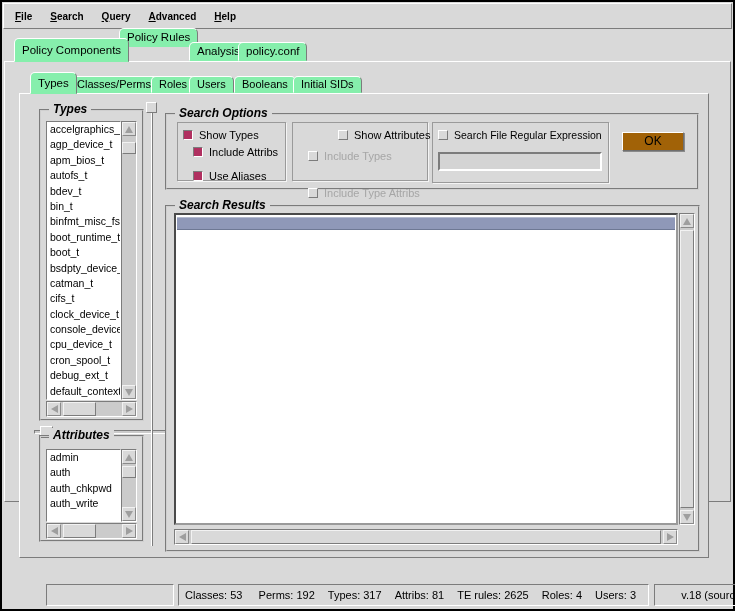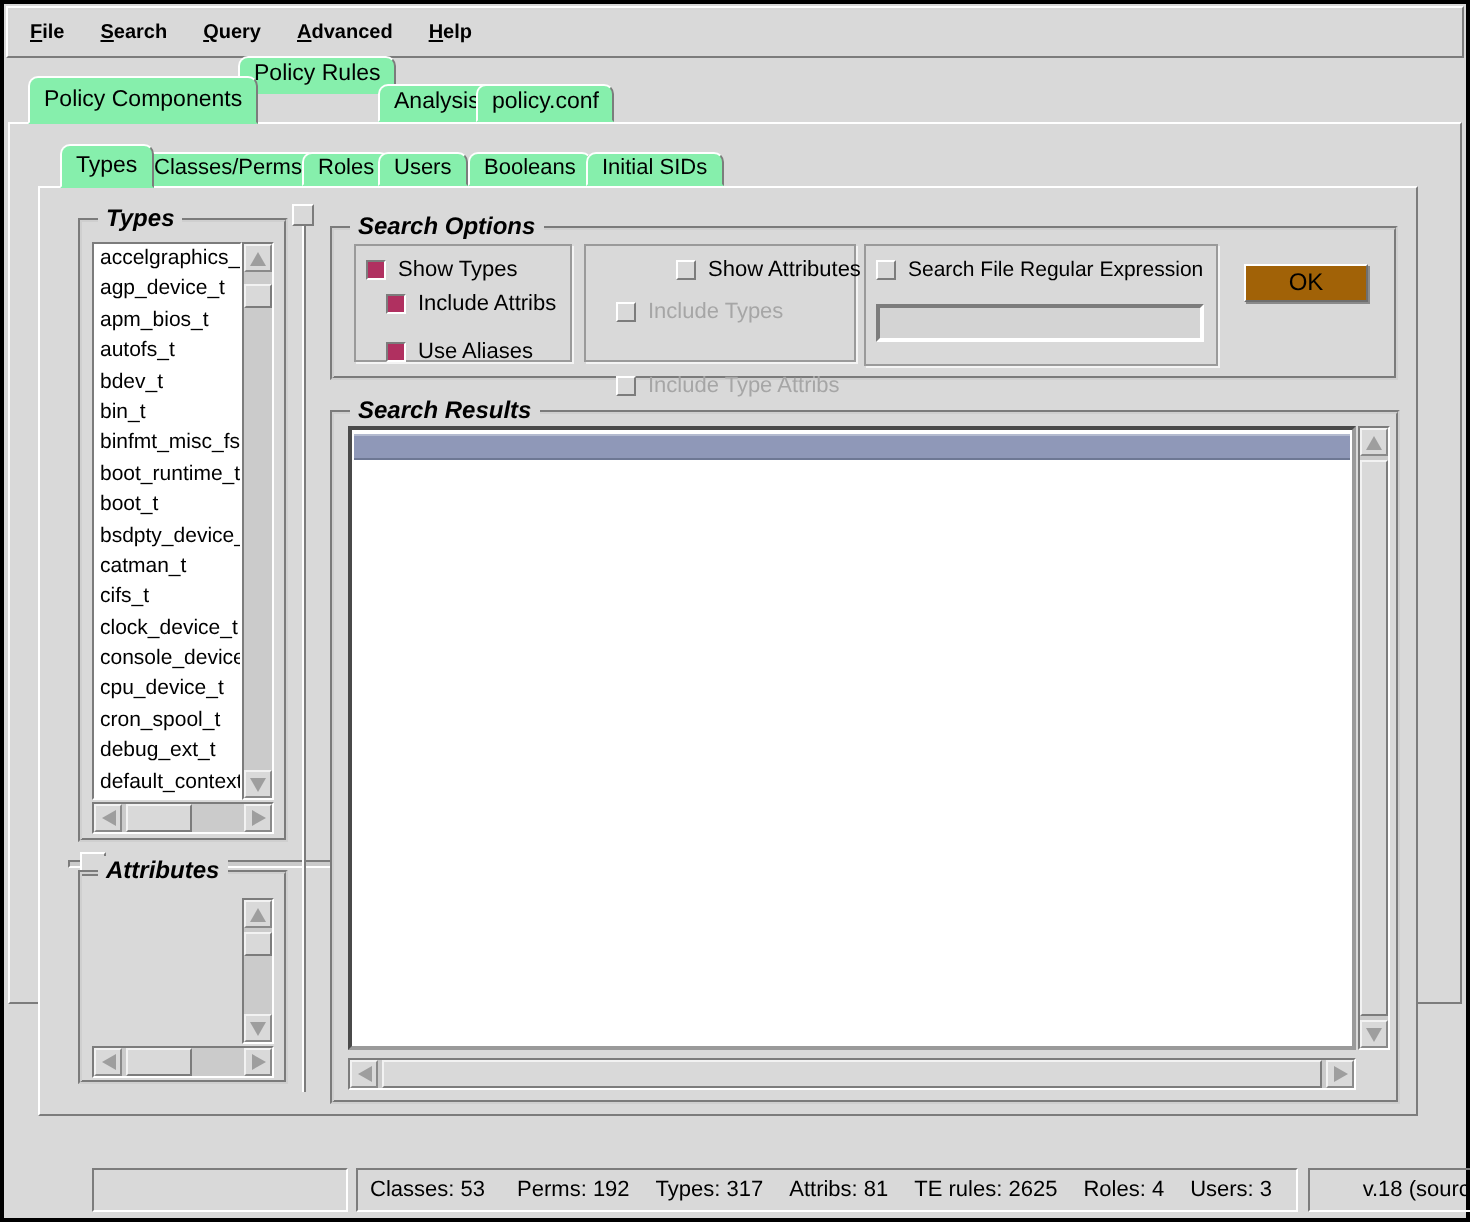--- a/index.html
+++ b/index.html
@@ -155,20 +155,26 @@
               <span class="tri-right"></span>
             </div>
         </div>
       </div>
 
       <div class="scale-trough" style="left:14px; top:336px; width:132px;"></div>
       <div class="scale-thumb" style="left:20px; top:332px;"></div>
 
       <div class="group" style="left:19px; top:341px; width:105px; height:107px;">
         <span class="group-label">Attributes</span>
+        <div class="listbox" style="left:5px; top:12px; width:75px; height:73px;">
+          <div class="row">admin</div>
+        <div class="row">auth</div>
+            <div class="row">auth_chkpwd</div>
+            <div class="row">auth_write</div>
+          </div>
         <div class="sb" style="left:80px; top:12px; width:16px; height:73px;">
           <div class="sb-btn" style="left:0; top:0;">
               <span class="tri-up"></span>
             </div>
           <div class="sb-thumb" style="left:0; top:16px; width:14px; height:12px;"></div>
           <div class="sb-btn" style="left:0; bottom:0;">
               <span class="tri-down"></span>
             </div>
         </div>
         <div class="sb" style="left:5px; top:86px; width:91px; height:16px;">

